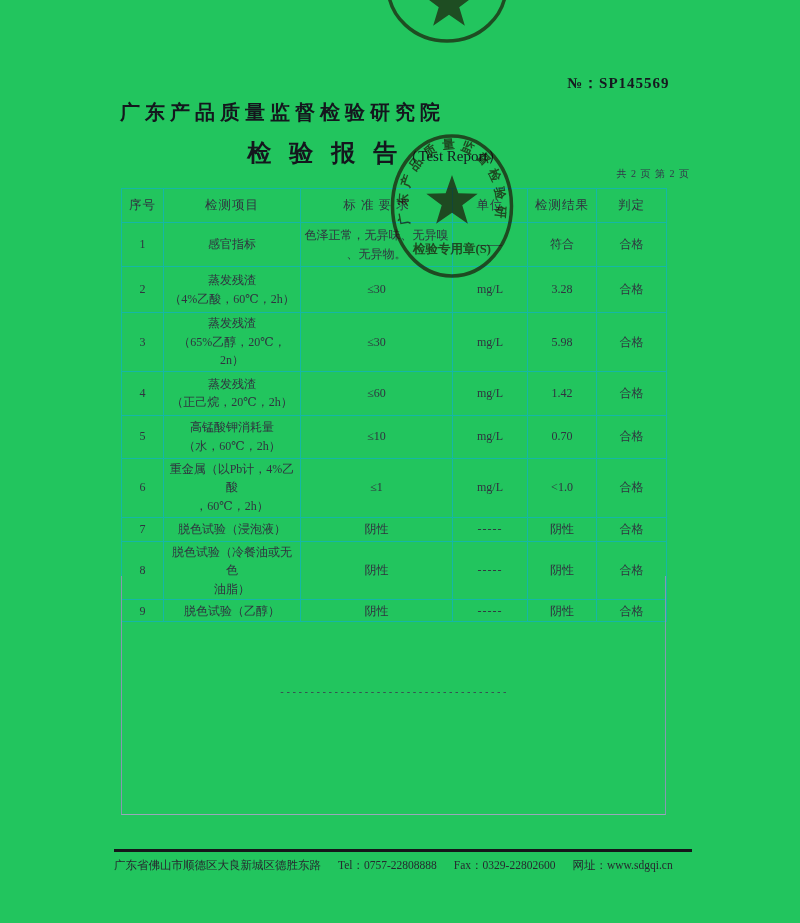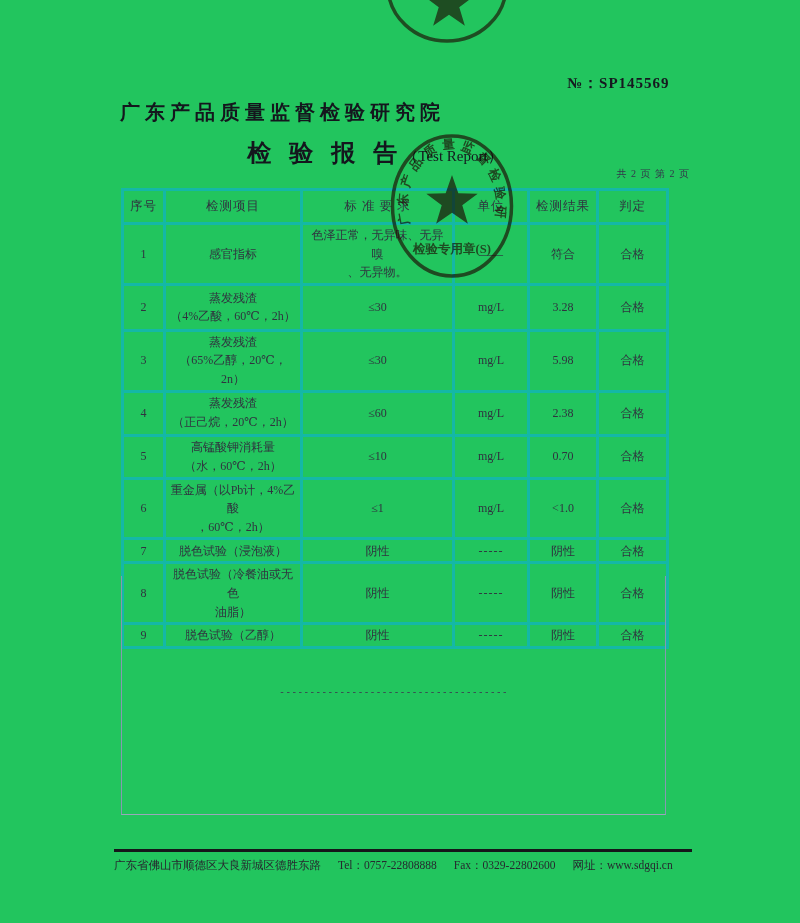--- a/index.html
+++ b/index.html
@@ -33,21 +33,21 @@
   .page-info {
     position:absolute; right:110px; top:167px;
     font-size:10px; color:#33364a; letter-spacing:1px;
   }
   
   table.report {
     position:absolute; left:121px; top:188px; width:545px;
     border-collapse:collapse; table-layout:fixed;
   }
   table.report th, table.report td {
-    border:3px solid #14b8a6; text-align:center; vertical-align:middle;
+    border:1px solid #14b8a6; text-align:center; vertical-align:middle;
     font-size:12px; font-weight:normal; color:#30333f; padding:1px 3px;
     line-height:1.55; overflow:hidden;
   }
   table.report th { font-size:12.5px; letter-spacing:1px; }
   td.unit-dash { color:#8a8f9b; letter-spacing:1px; }
   
   .empty-box {
     position:absolute; left:121px; top:576px; width:545px; height:239px;
     border-left:1px solid #8699b1; border-right:1px solid #8699b1;
     border-bottom:1px solid #9aa7ba;
@@ -201,21 +201,21 @@
             <div>蒸发残渣</div>
             <div>（正己烷，20℃，2h）</div>
           </td>
           <td>
             <div>≤60</div>
           </td>
           <td>
             <div>mg/L</div>
           </td>
           <td>
-            <div>2.38</div>
+            <div>1.42</div>
           </td>
           <td>
             <div>合格</div>
           </td>
         </tr>
         <tr style="height: 43px;">
           <td>
             <div>5</div>
           </td>
           <td>

